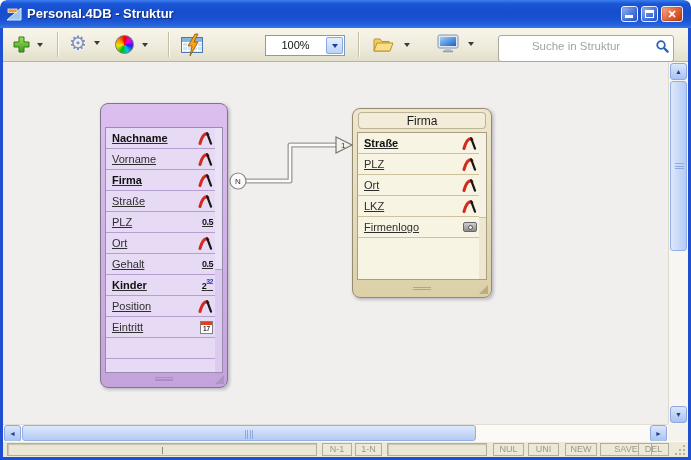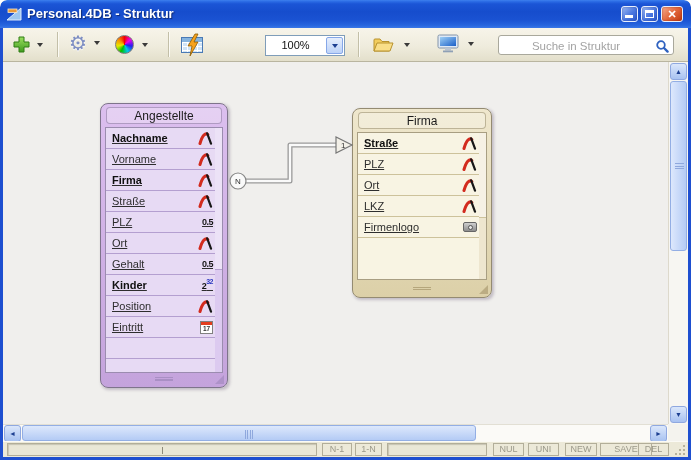--- a/index.html
+++ b/index.html
@@ -35,21 +35,21 @@
   .tbl-grid { position:absolute; left:0; top:1px; width:22px; height:16px; border:1px solid #4a7ab5;
     background:linear-gradient(#86b4de 0 4px, rgba(0,0,0,0) 4px),
       repeating-linear-gradient(90deg,#fff 0 1px, rgba(0,0,0,0) 1px 5px),
       repeating-linear-gradient(180deg,#fff 0 1px, rgba(0,0,0,0) 1px 4px), #cfe4f7; }
   .bolt { position:absolute; left:5px; top:-3px; }
   .zoom-select { position:absolute; left:262px; top:7px; width:80px; height:21px; background:#fff; border:1px solid #7f9db9; display:flex; }
   .zoom-value { flex:1; text-align:center; font-size:11px; line-height:19px; color:#111; }
   .zoom-arrow { width:17px; height:17px; margin:1px; border:1px solid #86a7e8; border-radius:2px;
     background:linear-gradient(180deg,#e6eefc,#bcd2f8); display:flex; align-items:center; justify-content:center; }
   .zoom-arrow .caret { border-top-color:#1d3f91; }
-  .searchbox { position:absolute; left:495px; top:7px; width:176px; height:20px; background:#fff; border:1px solid #a9a89c; border-radius:3px; }
+  .searchbox { position:absolute; left:495px; top:7px; width:176px; height:27px; background:#fff; border:1px solid #a9a89c; border-radius:3px; }
   .searchbox input { position:absolute; left:4px; top:1px; width:146px; height:18px; border:none; outline:none;
     font-family:"Liberation Sans",sans-serif; font-size:11.5px; color:#333; text-align:center; background:transparent; }
   .searchbox input::placeholder { color:#a3a3a3; }
   .search-ic { position:absolute; right:3px; top:3px; }
 
   
   .canvas { position:absolute; left:3px; top:62px; width:665px; height:362px; background:#f0efed; }
   .relation-svg { position:absolute; left:0; top:0; pointer-events:none; }
 
   .table-card { position:absolute; border-radius:8px; border:1px solid var(--border);
@@ -203,21 +203,20 @@
           <circle cx="6" cy="6" r="3.8" fill="none" stroke="#2f62c0" stroke-width="1.8"></circle>
           <line x1="9" y1="9" x2="12.6" y2="12.6" stroke="#2f62c0" stroke-width="2.4" stroke-linecap="round"></line>
         </svg>
       </span>
     </div>
   </div>
 
   <div class="canvas">
 
     <div class="table-card theme-purple" style="left:97px; top:41px; width:128px; height:285px;">
-      <div class="table-title">Angestellte</div>
       <div class="table-list" style="width:112px; height:246px;">
           <div class="field-row">
             <span class="f-label b">Nachname</span>
             <span class="f-icon">
               <svg width="15" height="14" viewBox="0 0 15 14">
                 <path d="M2,12.5 C4.5,4 7.5,1.5 9.8,3.6" fill="none" stroke="#d22b1e" stroke-width="3" stroke-linecap="round"></path>
                 <path d="M9.2,2.4 L13,12.6" fill="none" stroke="#161616" stroke-width="2.2" stroke-linecap="round"></path>
               </svg>
             </span>
           </div>

